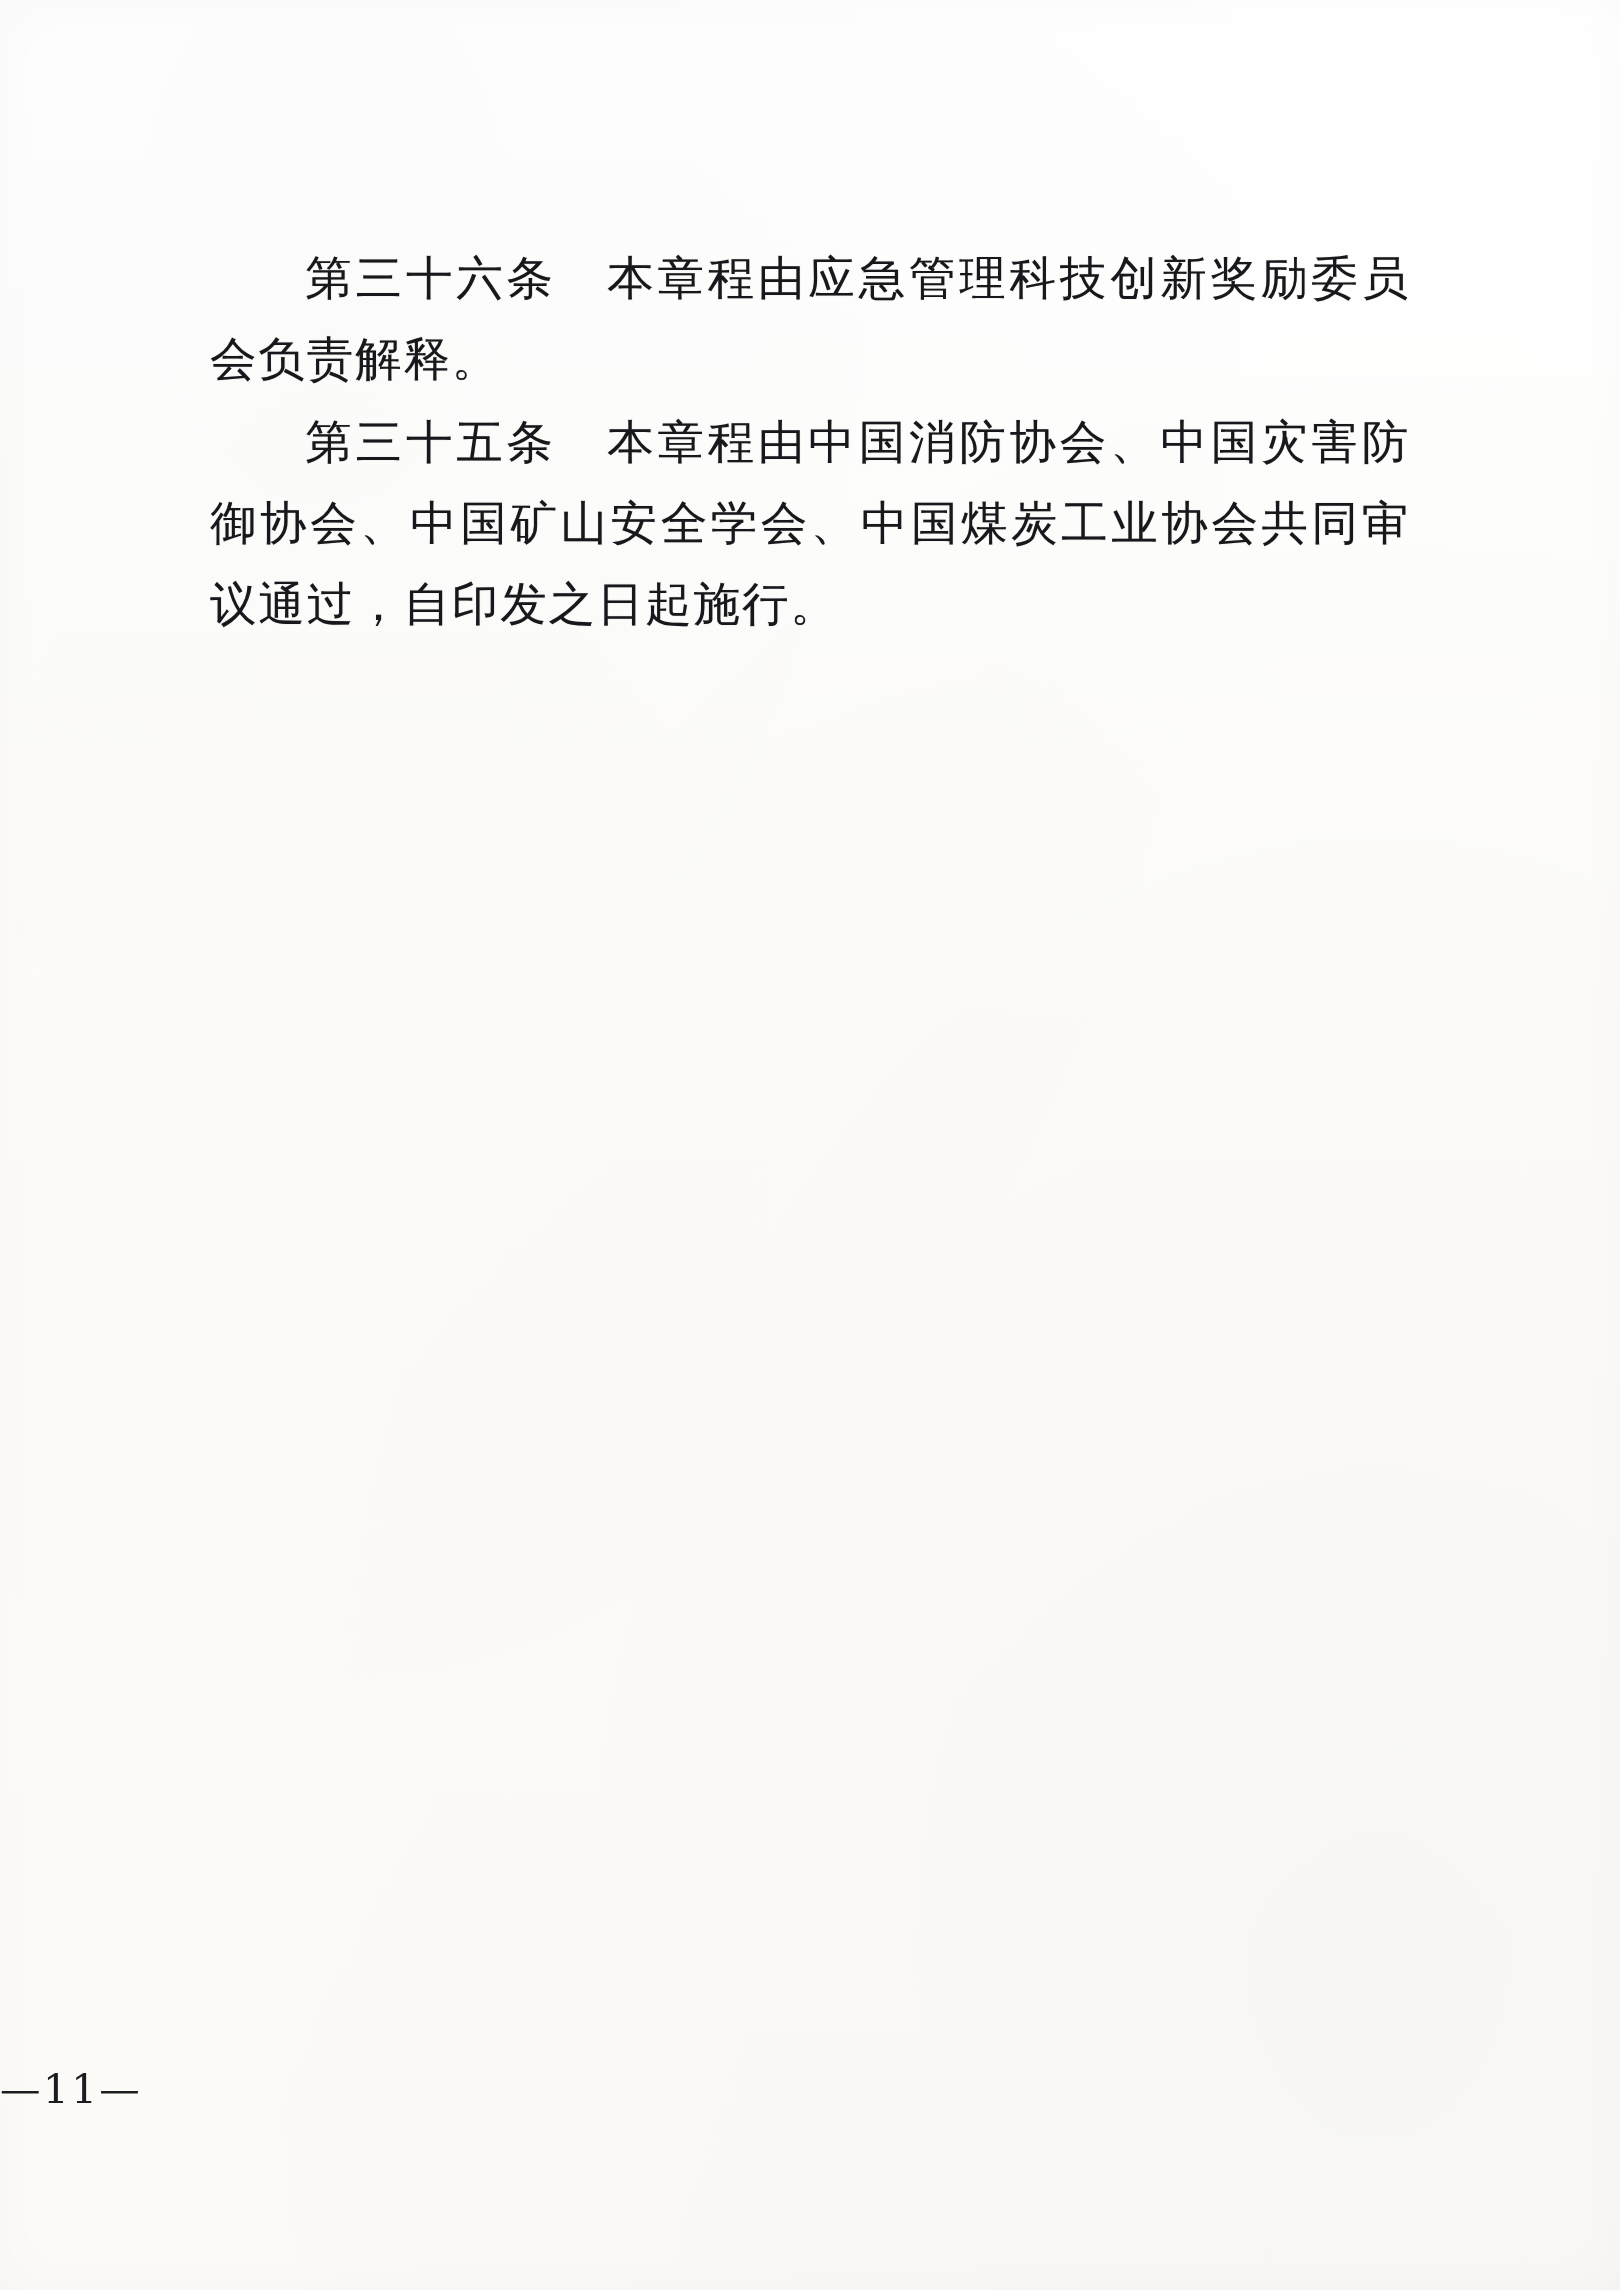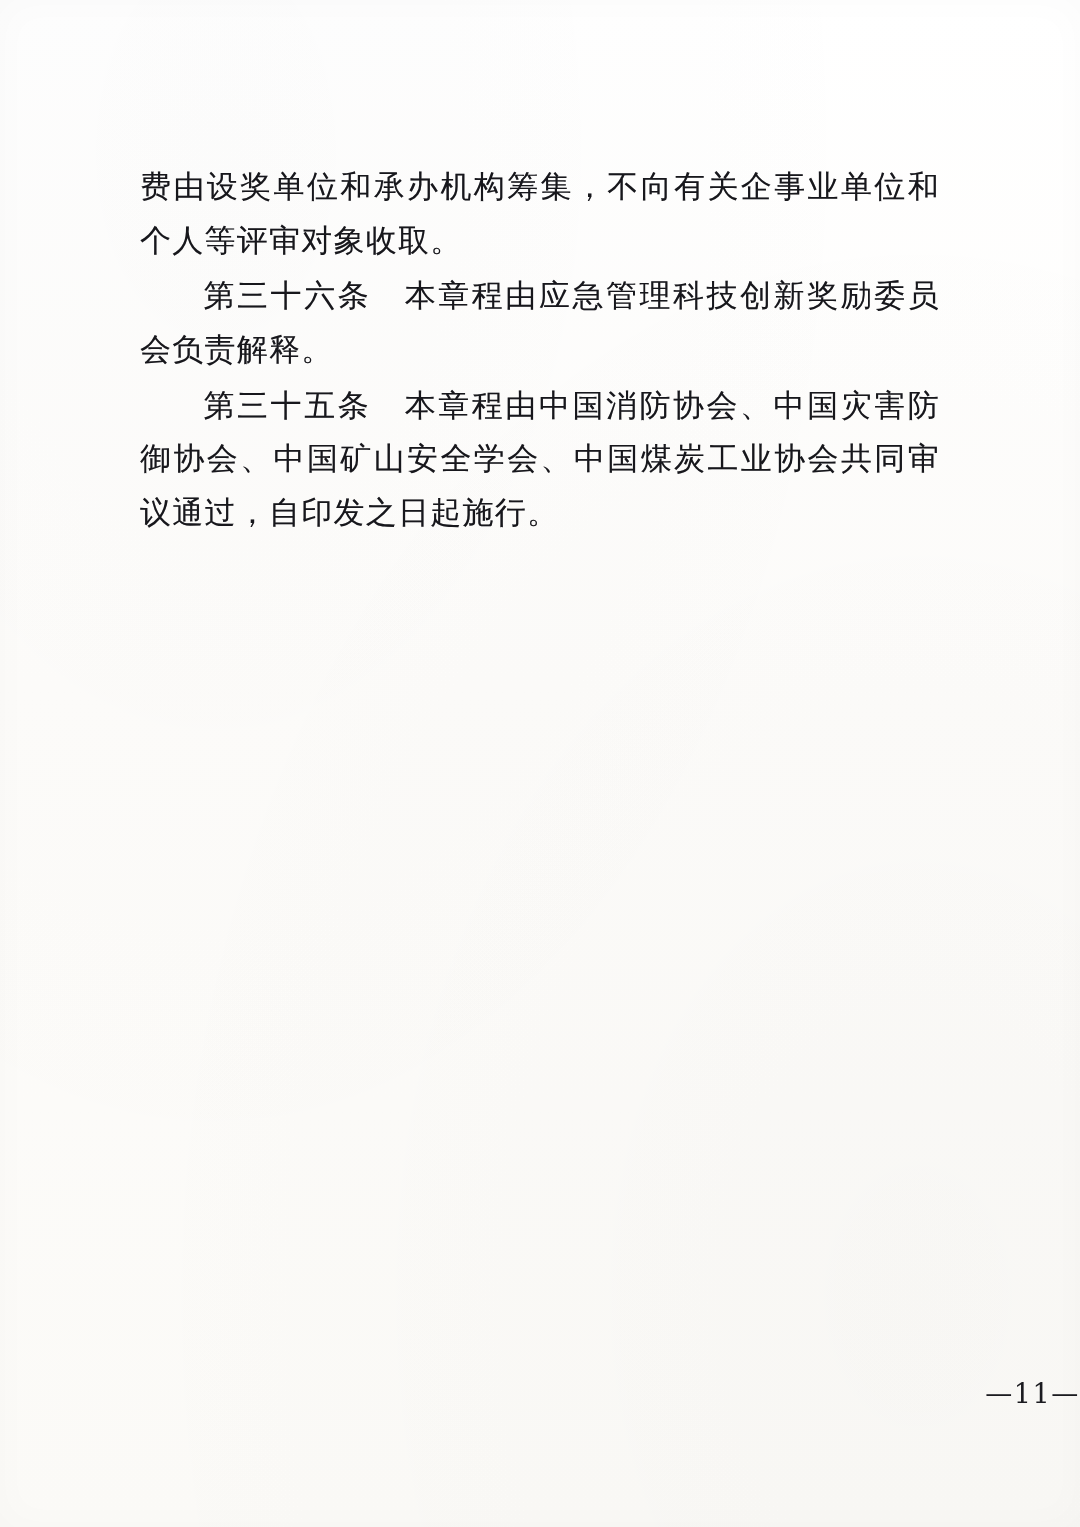--- a/index.html
+++ b/index.html
@@ -42,21 +42,21 @@
     text-shadow: 0 0 0.6px rgba(20,20,25,0.35);
   }
   .para.indent {
     text-indent: 2.05em;
   }
   .footer {
     position: absolute;
     left: 0;
     right: 0;
     bottom: 118px;
-    text-align: right;
+    text-align: left;
   }
   .page-number {
     display: inline-block;
     color: #1b1b20;
     font-size: 27px;
     letter-spacing: 0.06em;
     font-family: "DejaVu Serif", "Liberation Serif", serif;
   }
   .edge-shadow {
     position: absolute;
@@ -65,21 +65,20 @@
     pointer-events: none;
   }
 </style>
 </head>
 <body>
 
 <div class="page">
   <div class="paper-texture"></div>
 
   <div class="body-block">
-    <p class="para">费由设奖单位和承办机构筹集，不向有关企事业单位和个人等评审对象收取。</p>
     <p class="para indent">第三十六条　本章程由应急管理科技创新奖励委员会负责解释。</p>
     <p class="para indent">第三十五条　本章程由中国消防协会、中国灾害防御协会、中国矿山安全学会、中国煤炭工业协会共同审议通过，自印发之日起施行。</p>
   </div>
 
   <div class="footer">
     <span class="page-number">—11—</span>
   </div>
 
   <div class="edge-shadow"></div>
 </div>

